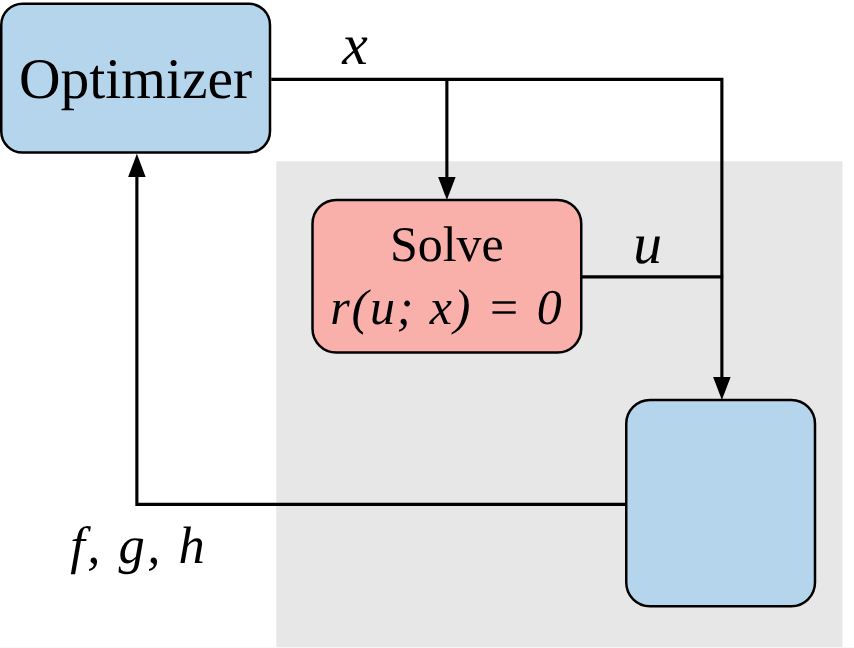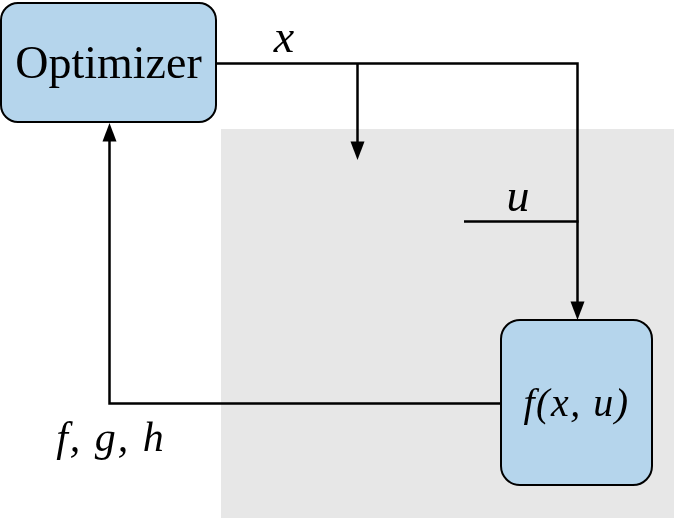--- a/index.html
+++ b/index.html
@@ -78,23 +78,26 @@
 <body>
 
 <div class="canvas" style="background-color: rgb(255, 255, 255);">
 
   <div class="shaded-region" style="background-color: rgb(231, 231, 231);"></div>
 
   <div class="box box-optimizer" style="background-color: rgb(181, 213, 236);">
     <span>Optimizer</span>
   </div>
 
+  <div class="box box-solver" style="background-color: rgb(249, 176, 171);">
+    <span>Solve</span>
+    <span class="math">r(u; x) = 0</span>
+  </div>
 
   <div class="box box-functions" style="background-color: rgb(181, 213, 236);">
-    <span class="math">f(x, u)</span>
   </div>
 
   <svg class="overlay" width="683" height="518" viewBox="0 0 683 518">
 
     <polyline points="217,63.5 577.5,63.5 577.5,303" fill="none" stroke-width="2.5" stroke="#000000"></polyline>
 
     <line x1="357.5" y1="63.5" x2="357.5" y2="143" stroke-width="2.5" stroke="#000000"></line>
 
     <line x1="464" y1="221.5" x2="578.5" y2="221.5" stroke-width="2.5" stroke="#000000"></line>
 

